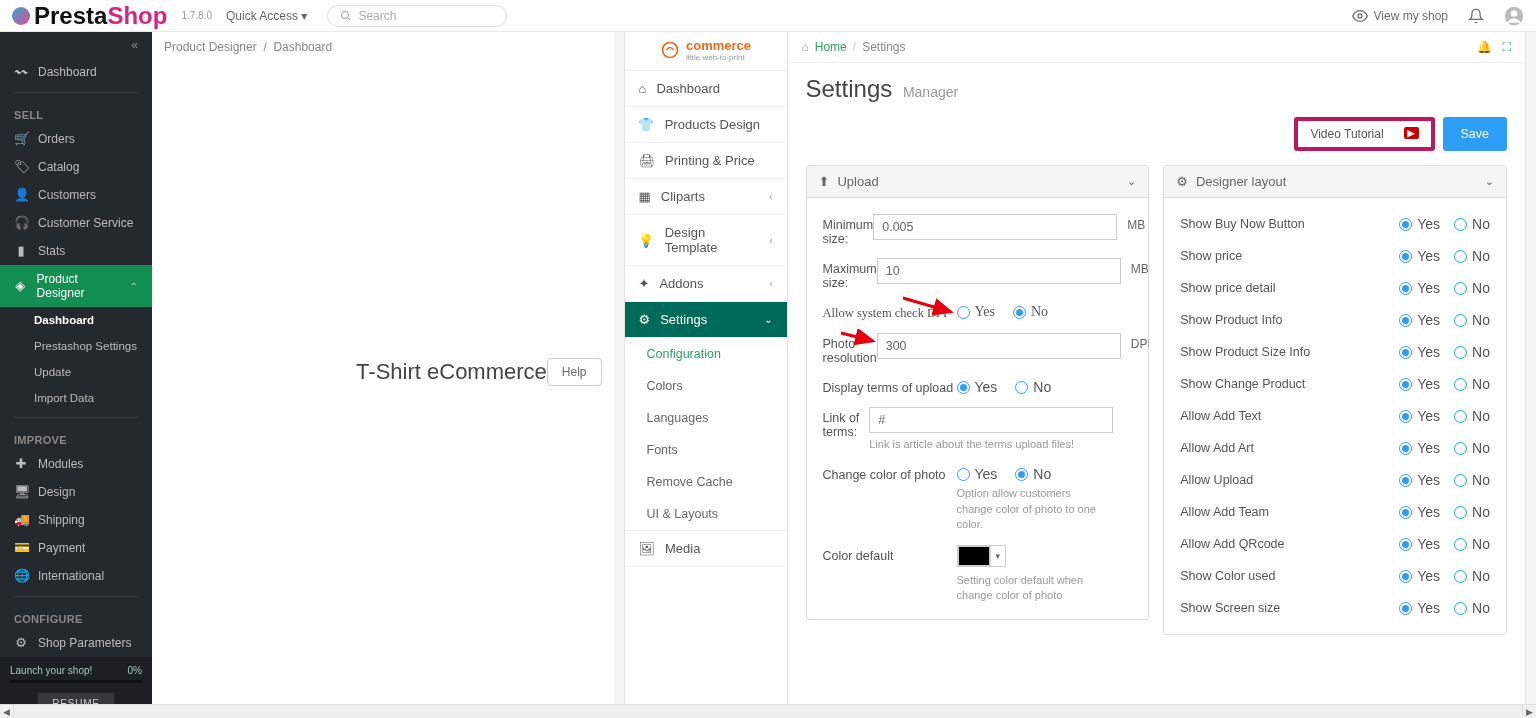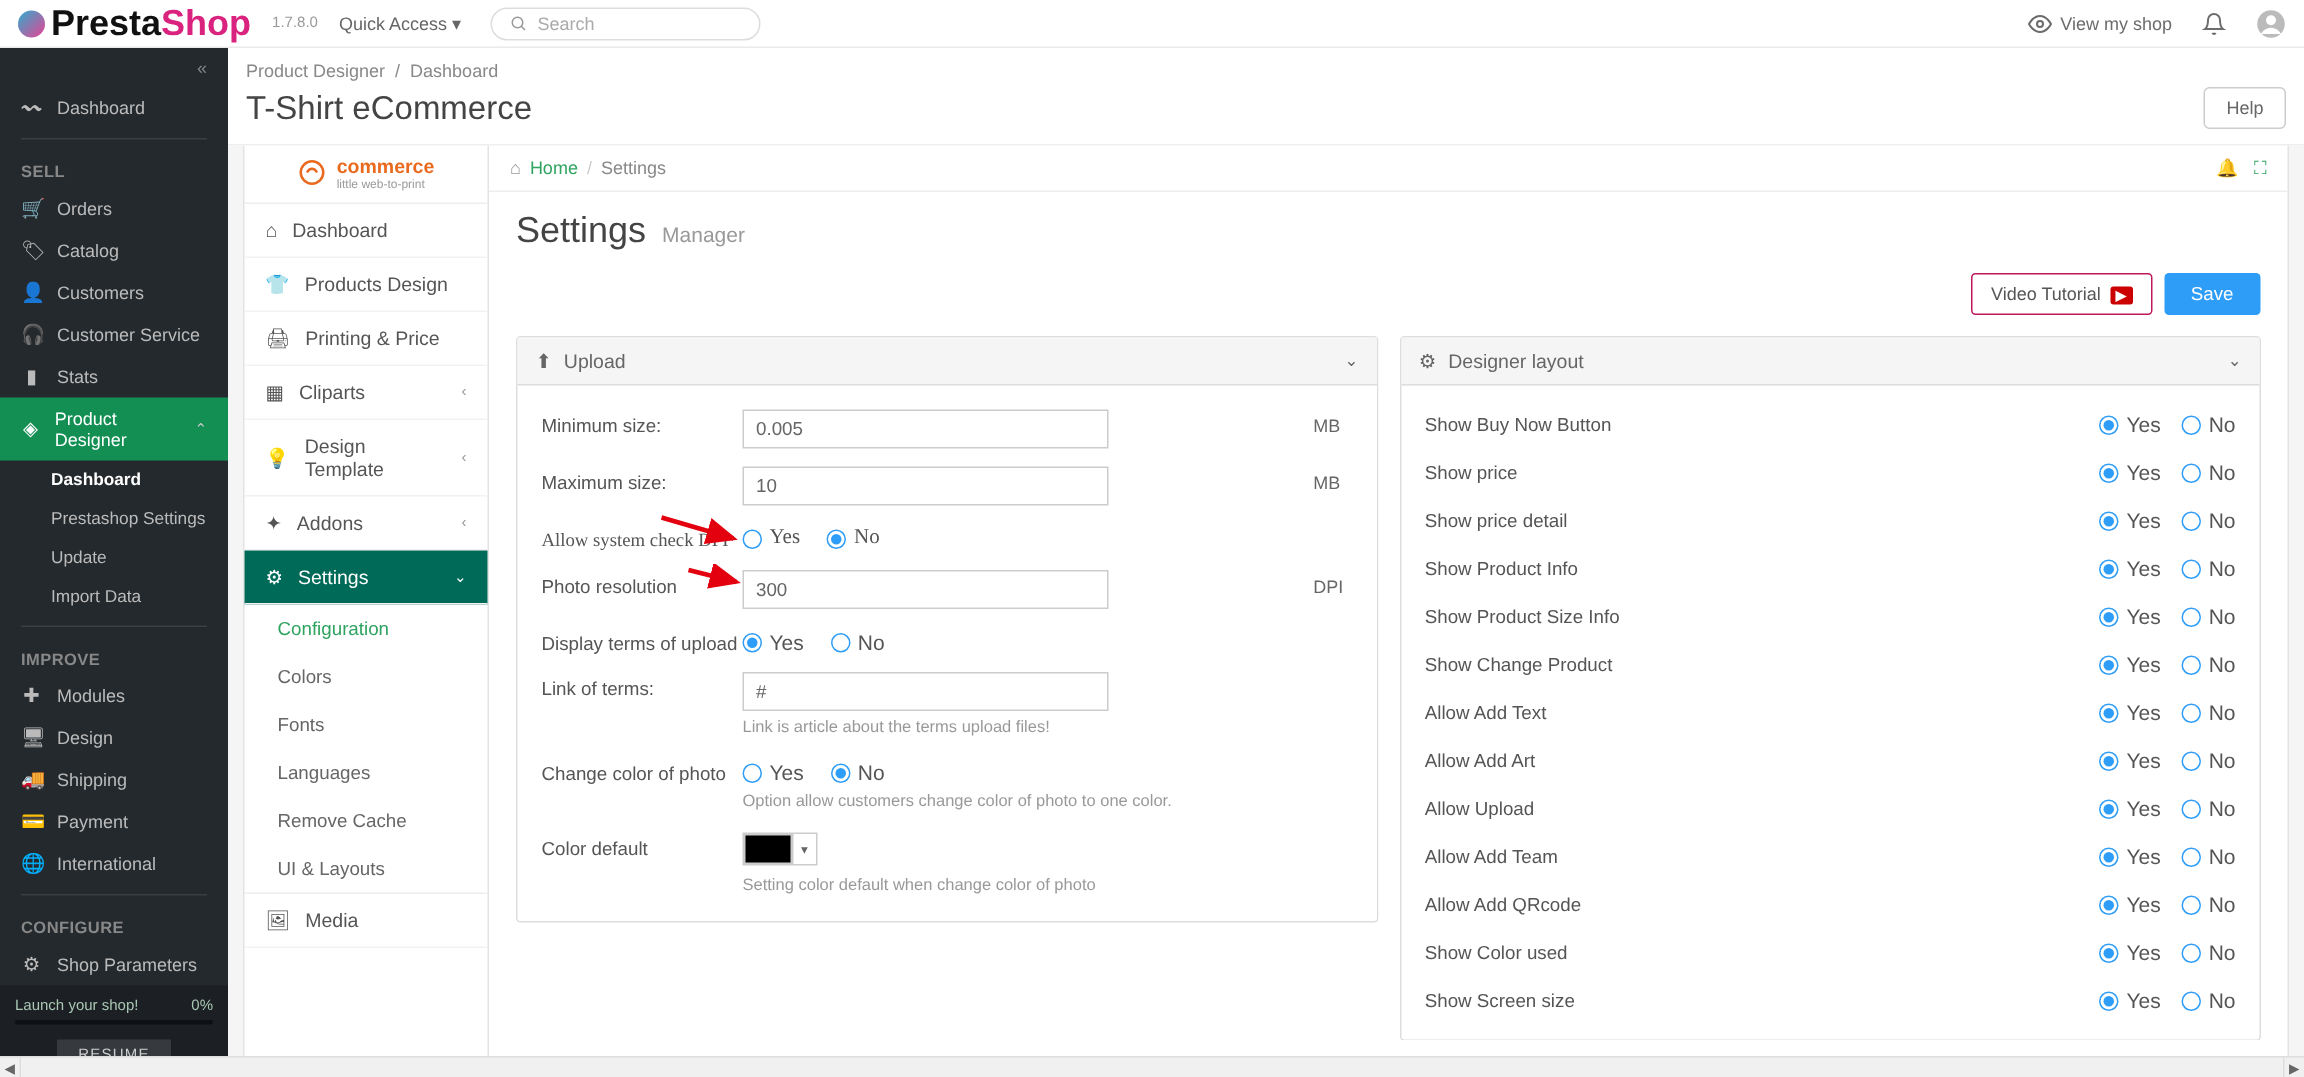--- a/index.html
+++ b/index.html
@@ -26,21 +26,21 @@
 .left-nav .active { background: #148f54; color:#fff; }
 .left-nav .sub { padding-left: 34px; font-size:11.5px; color:#bbb; }
 .left-nav .sub.selected { color:#fff; font-weight:600; }
 .left-nav .nav-icon { width:14px; height:14px; display:inline-block; text-align:center; font-size:13px; line-height:14px; }
 .left-nav .chev { margin-left:auto; font-size:10px; color:#ccc; }
 .launch-box { background:#1c2024; padding:8px 10px 12px; margin-top:auto; }
 .launch-row { display:flex; justify-content:space-between; font-size:10px; color:#a9c6b3; margin-bottom:4px;}
 .progress { height:3px; background:#0e1113; border-radius:2px; }
 .resume-btn { display:block; margin:10px auto 0; background:#363a3e; border:none; color:#ccc; font-size:10px; padding:5px 14px; cursor:pointer; letter-spacing:0.8px; }
 
-.content-area { flex:1; display:flex; flex-direction:column; background:#fff; overflow:hidden; }
+.content-area { flex:1; display:flex; flex-direction:row; background:#fff; overflow:hidden; }
 .bc-row { padding: 8px 12px 0; font-size:12px; color:#888; }
 .page-head { display:flex; align-items:center; padding: 4px 12px 10px; border-bottom:1px solid #eee; }
 .page-title { font-size: 22px; font-weight:400; color:#444; }
 .help-btn { margin-left:auto; border:1px solid #ccc; background:#fff; padding:6px 14px; font-size:12px; border-radius:4px; color:#666; cursor:pointer; }
 
 .inner-frame { flex:1; background:#f5f5f5; padding: 0 10px 10px; overflow:hidden; display:flex; }
 .inner-sidebar { width:164px; background:#fff; border:1px solid #e3e3e3; border-top:none; font-size:13px; color:#555; flex-shrink:0; }
 .inner-sidebar .brand { padding:6px 10px 8px; display:flex; align-items:center; gap:6px; border-bottom:1px solid #eee; color:#e96a1f; font-weight:600; font-size:13px; justify-content:center; }
 .inner-sidebar .brand small { font-size:8px; color:#999; display:block; font-weight:400; }
 .inner-sidebar .mitem { display:flex; align-items:center; padding:10px 14px; gap:10px; border-bottom:1px solid #f2f2f2; cursor:pointer; }
@@ -57,21 +57,21 @@
 .inner-bc .bell-badge { position:relative; color:#2fa360; }
 .inner-title-row { padding:12px 18px 6px; }
 .inner-title { font-size:24px; font-weight:300; color:#444; }
 .inner-title small { font-size:14px; color:#999; margin-left:4px; }
 
 .tab-row { display:flex; align-items:center; padding: 8px 18px 0; }
 .tabs { display:flex; border-bottom:1px solid #ddd; }
 .tab { padding:8px 16px; font-size:12.5px; color:#888; cursor:pointer; border:1px solid transparent; border-bottom:none; }
 .tab.active { color:#444; border:1px solid #ddd; border-bottom:1px solid #fff; background:#fff; border-radius:3px 3px 0 0; margin-bottom:-1px; }
 .tab-right { margin-left:auto; display:flex; gap:8px; }
-.vt-btn { border:1px solid #be185d; background:#fff; padding:6px 12px; font-size:12px; border-radius:3px; display:flex; align-items:flex-end; gap:6px; cursor:pointer; }
+.vt-btn { border:4px solid #be185d; background:#fff; padding:6px 12px; font-size:12px; border-radius:3px; display:flex; align-items:flex-start; gap:20px; cursor:pointer; }
 .yt-badge { background:#cc0000; color:#fff; font-size:9px; padding:1px 4px; border-radius:2px; font-weight:bold; }
 .save-btn { background:#2e9df7; color:#fff; border:none; padding:6px 18px; font-size:12.5px; border-radius:3px; cursor:pointer; }
 
 .panels { flex:1; padding:14px 18px; display:flex; gap:14px; overflow:hidden; }
 .panel-col { flex:1; display:flex; flex-direction:column; gap:14px; overflow-y:auto; }
 .panel { border:1px solid #ddd; border-radius:3px; }
 .panel-head { background:#f5f5f5; padding:8px 12px; display:flex; align-items:center; gap:8px; font-size:13px; color:#666; border-bottom:1px solid #ddd; cursor:pointer; }
 .panel-head .chev3 { margin-left:auto; font-size:11px; }
 .panel-body { padding:10px 16px; }
 .form-row { display:flex; align-items:flex-start; padding:6px 0; font-size:12.5px; }
@@ -272,22 +272,22 @@
             <span>Addons</span>
             <span class="chev2">‹</span>
           </div>
         <div class="mitem active">
             <span>⚙</span>
             <span>Settings</span>
             <span class="chev2">⌄</span>
           </div>
         <div class="sub2 active">Configuration</div>
         <div class="sub2">Colors</div>
+        <div class="sub2">Languages</div>
         <div class="sub2">Fonts</div>
-        <div class="sub2">Languages</div>
         <div class="sub2">Remove Cache</div>
         <div class="sub2">UI &amp; Layouts</div>
         <div class="mitem" style="border-top:1px solid #eee;">
             <span>🖼</span>
             <span>Media</span>
           </div>
       </div>
 
       <div class="inner-main">
         <div class="inner-bc">

